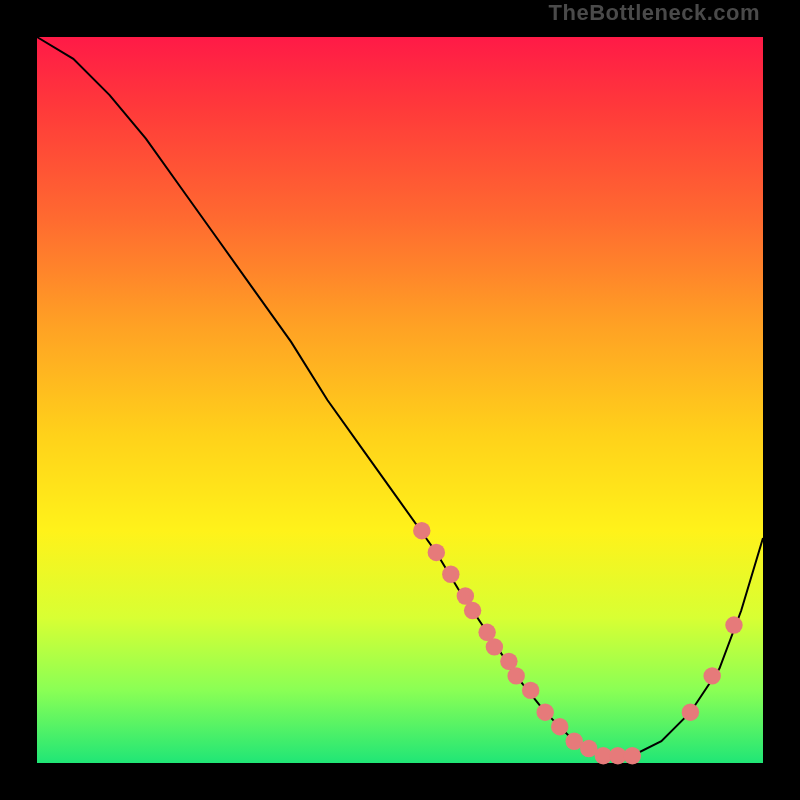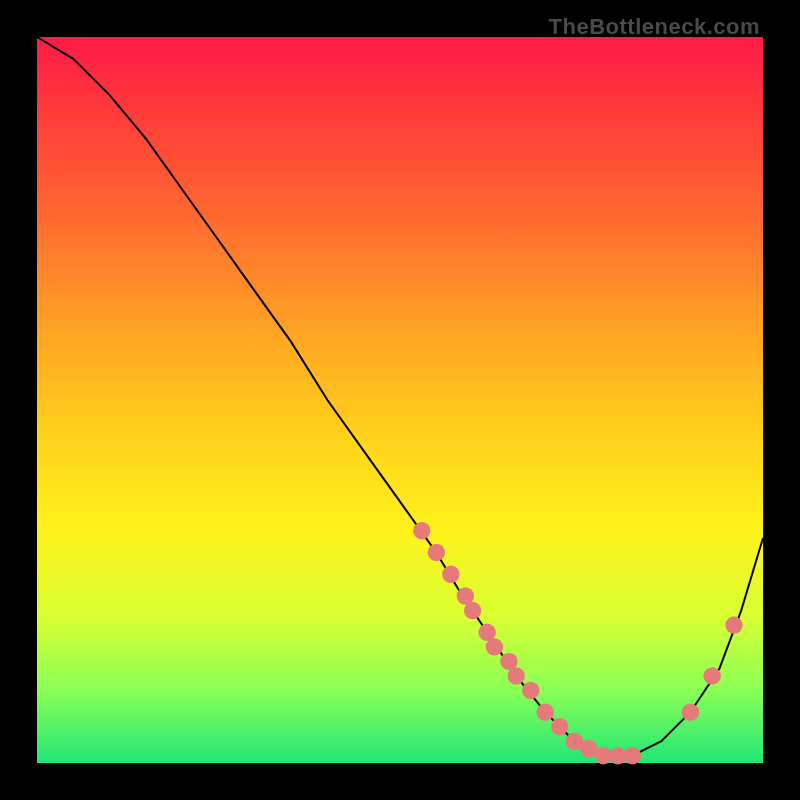--- a/index.html
+++ b/index.html
@@ -30,21 +30,21 @@
       #ffa224 40%,
       #ffd21a 55%,
       #fff21a 68%,
       #d8ff33 80%,
       #8aff55 90%,
       #20e676 100%
     );
   }
   .watermark {
     position: absolute;
-    top: 14px;
+    top: 0;
     right: 40px;
     color: #4a4a4a;
     font-size: 22px;
     font-weight: 600;
     letter-spacing: 0.5px;
     user-select: none;
   }
   svg.curve {
     position: absolute;
     left: 37px;

